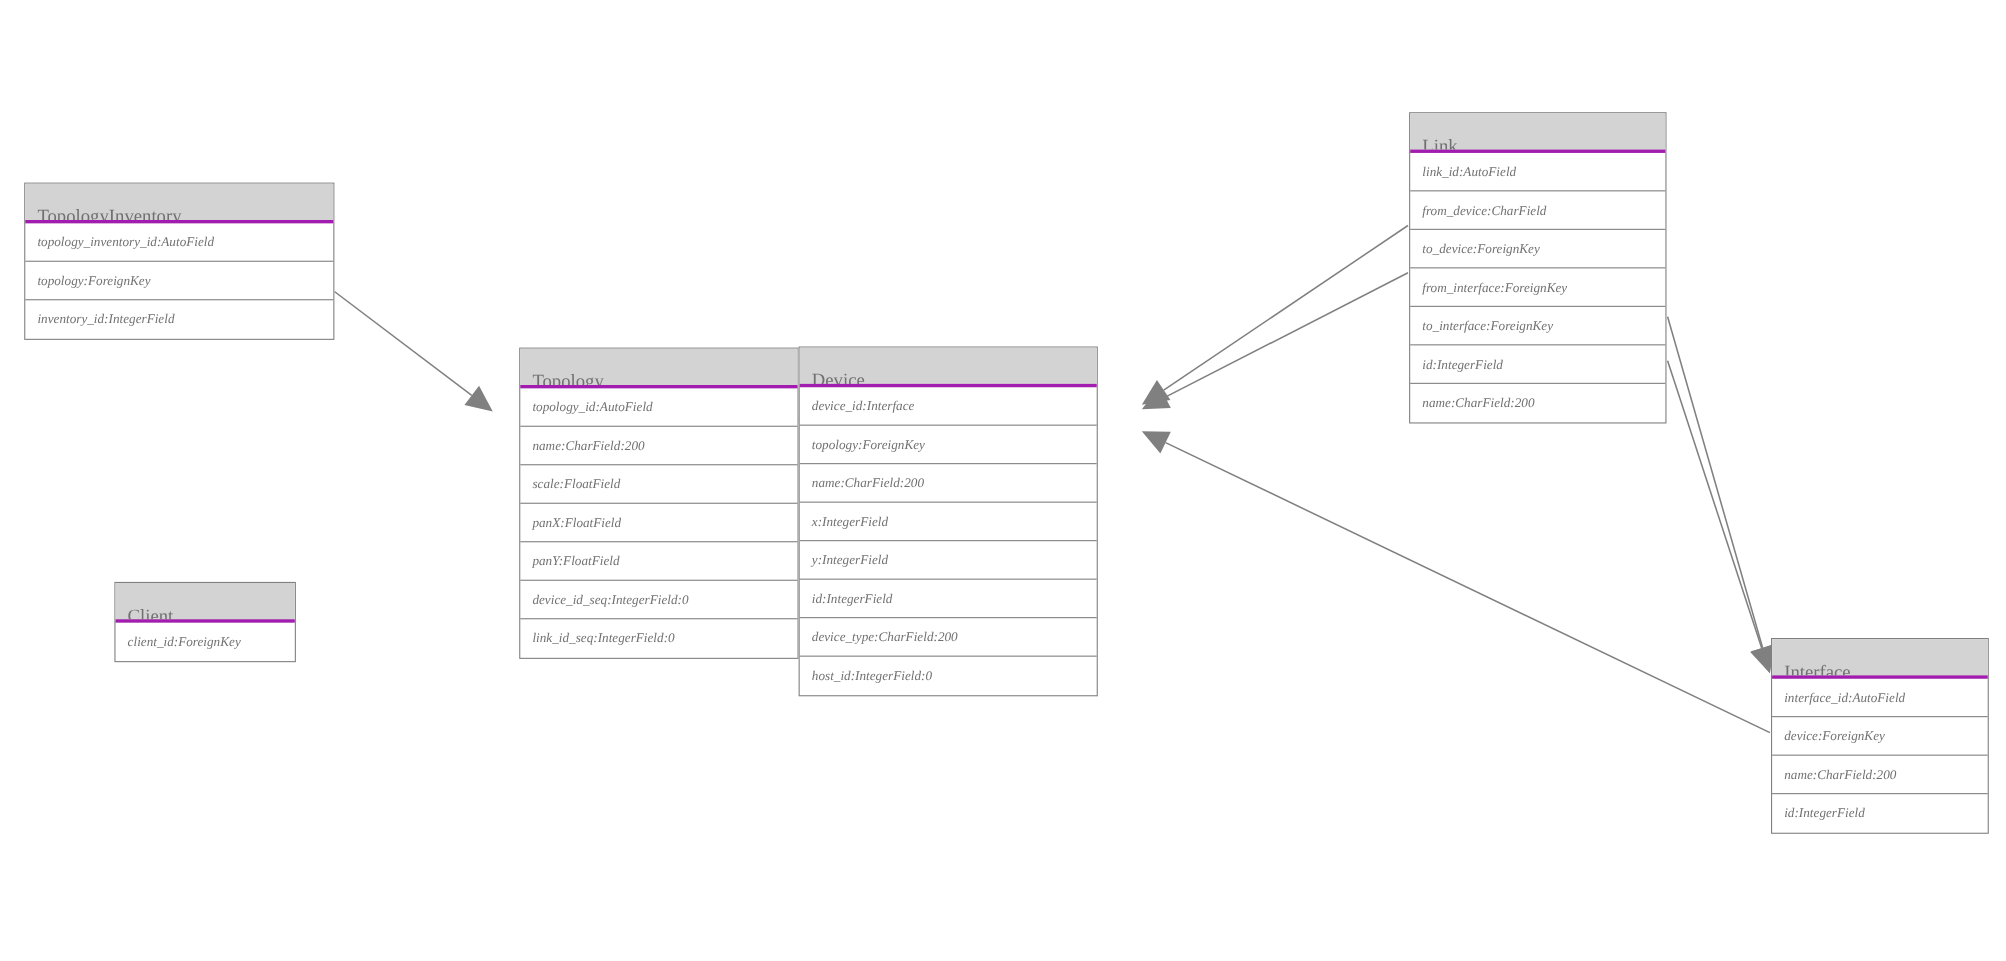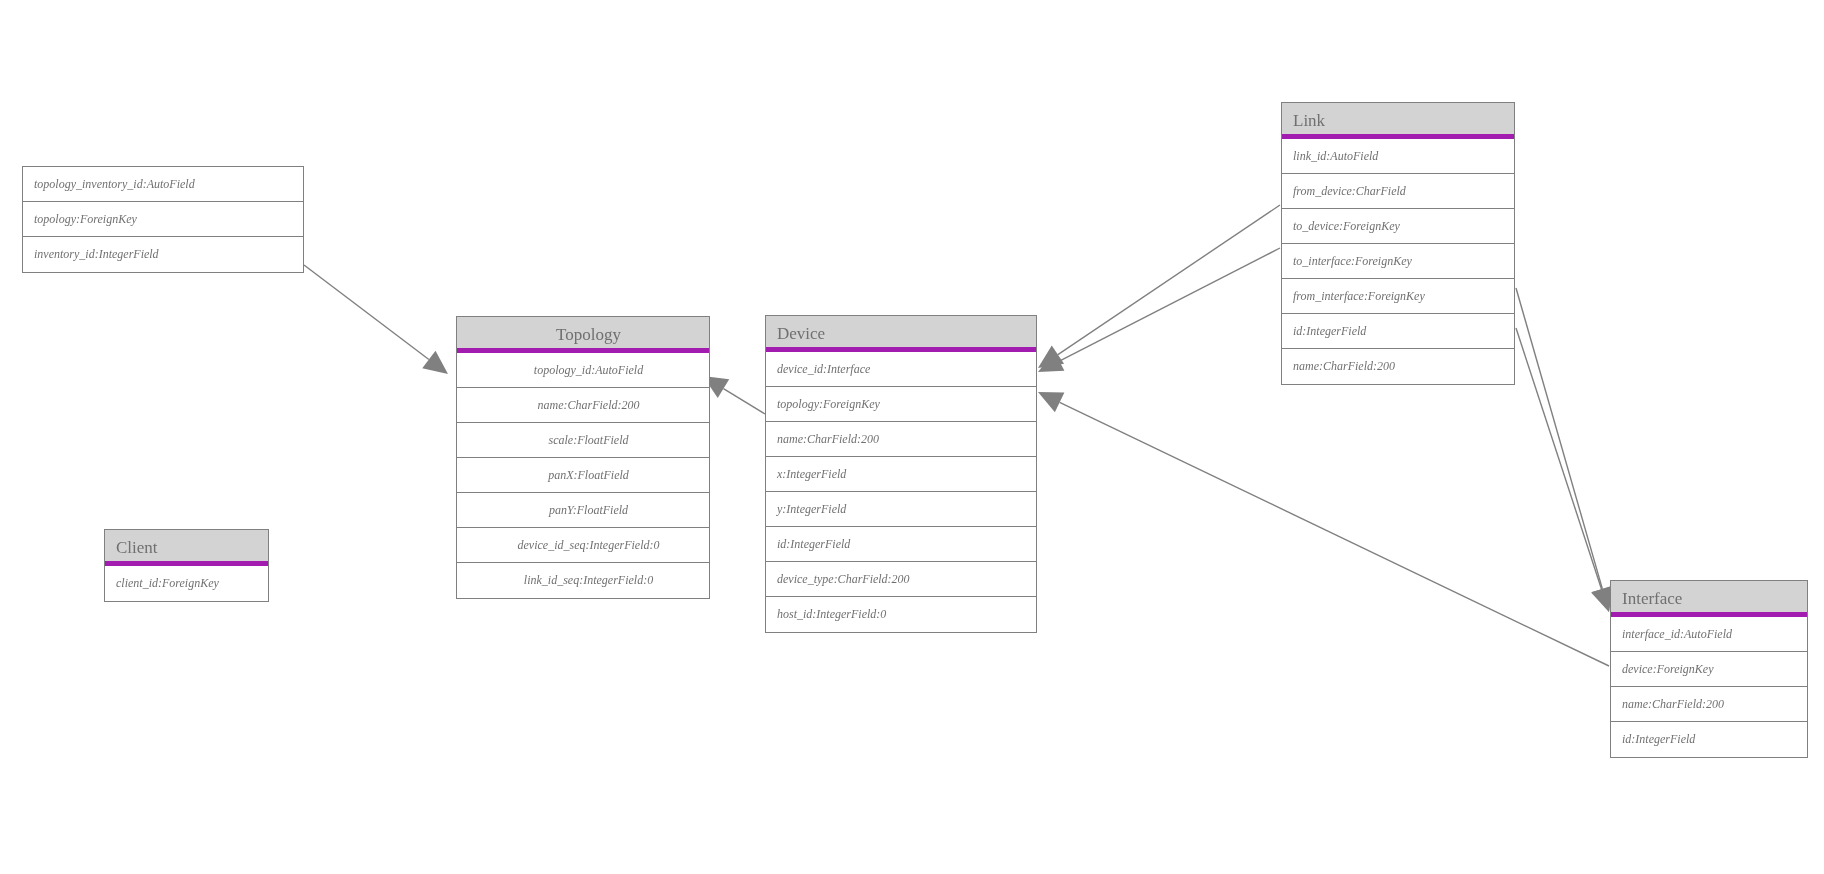--- a/index.html
+++ b/index.html
@@ -27,25 +27,25 @@
     position: absolute;
     box-sizing: border-box;
     border: 1px solid #808080;
     background: #ffffff;
     z-index: 2;
   }
   .entity-header {
     box-sizing: border-box;
     height: 36px;
     background: #d3d3d3;
-    border-bottom: 5px solid #a21caf;
+    border-bottom: 3px solid #a21caf;
     color: #707070;
     font-size: 17px;
     line-height: 36px;
-    padding: 0 0 0 11px;
+    padding: 12px 0 0 11px;
     white-space: nowrap;
     overflow: hidden;
   }
   .entity-fields {
     display: block;
   }
   .field-row {
     box-sizing: border-box;
     height: 35px;
     line-height: 35px;
@@ -92,59 +92,60 @@
         <polygon points="1609,612 1591.805425677307,591.9663629397609 1612.951548136271,585.8966426043174" fill="#808080"></polygon>
       </g>
       <g>
         <line x1="1516" y1="328" x2="1601.5311058801149" y2="589.1917641930388" stroke="#808080" stroke-width="1.4"></line>
         <polygon points="1609,612 1591.0773311352577,592.6150073313195 1611.984880624972,585.7685210547581" fill="#808080"></polygon>
       </g>
     </svg>
 
   <div id="entity-layer">
       <div class="entity" style="left: 22px; top: 166px; width: 282px;">
+        <div class="entity-header">TopologyInventory</div>
         <div class="entity-fields">
           <div class="field-row">topology_inventory_id:AutoField</div>
           <div class="field-row">topology:ForeignKey</div>
           <div class="field-row">inventory_id:IntegerField</div>
         </div>
       </div>
-      <div class="entity" style="left: 456px; top: 316px; width: 254px; text-align: center;">
+      <div class="entity" style="left: 472px; top: 316px; width: 254px;">
         <div class="entity-header">Topology</div>
         <div class="entity-fields">
           <div class="field-row">topology_id:AutoField</div>
           <div class="field-row">name:CharField:200</div>
           <div class="field-row">scale:FloatField</div>
           <div class="field-row">panX:FloatField</div>
           <div class="field-row">panY:FloatField</div>
           <div class="field-row">device_id_seq:IntegerField:0</div>
           <div class="field-row">link_id_seq:IntegerField:0</div>
         </div>
       </div>
-      <div class="entity" style="left: 765px; top: 315px; width: 272px;">
+      <div class="entity" style="left: 726px; top: 315px; width: 272px;">
         <div class="entity-header">Device</div>
         <div class="entity-fields">
           <div class="field-row">device_id:Interface</div>
           <div class="field-row">topology:ForeignKey</div>
           <div class="field-row">name:CharField:200</div>
           <div class="field-row">x:IntegerField</div>
           <div class="field-row">y:IntegerField</div>
           <div class="field-row">id:IntegerField</div>
           <div class="field-row">device_type:CharField:200</div>
           <div class="field-row">host_id:IntegerField:0</div>
         </div>
       </div>
       <div class="entity" style="left: 1281px; top: 102px; width: 234px;">
         <div class="entity-header">Link</div>
         <div class="entity-fields">
           <div class="field-row">link_id:AutoField</div>
           <div class="field-row">from_device:CharField</div>
           <div class="field-row">to_device:ForeignKey</div>
+          <div class="field-row">from_interface:ForeignKey</div>
           <div class="field-row">to_interface:ForeignKey</div>
-          <div class="field-row">from_interface:ForeignKey</div>
           <div class="field-row">id:IntegerField</div>
           <div class="field-row">name:CharField:200</div>
         </div>
       </div>
       <div class="entity" style="left: 1610px; top: 568px; width: 198px; margin-top: 12px;">
         <div class="entity-header">Interface</div>
         <div class="entity-fields">
           <div class="field-row">interface_id:AutoField</div>
           <div class="field-row">device:ForeignKey</div>
           <div class="field-row">name:CharField:200</div>

